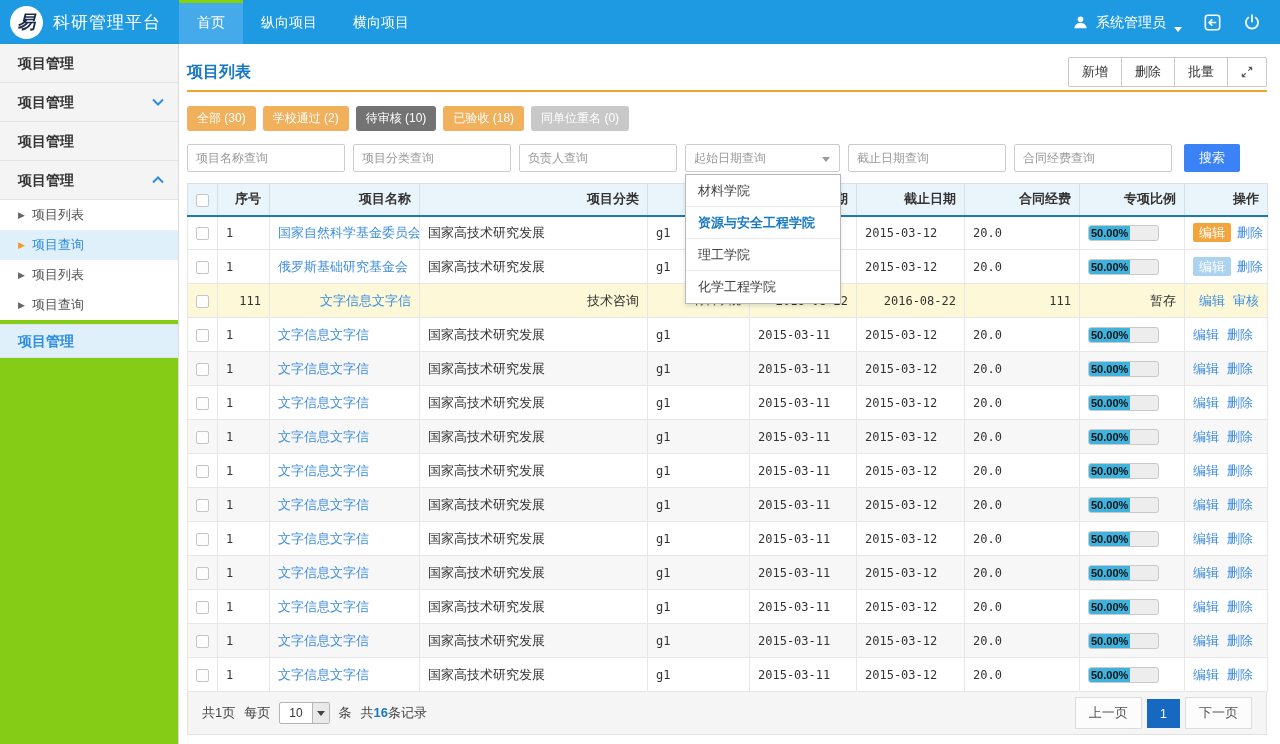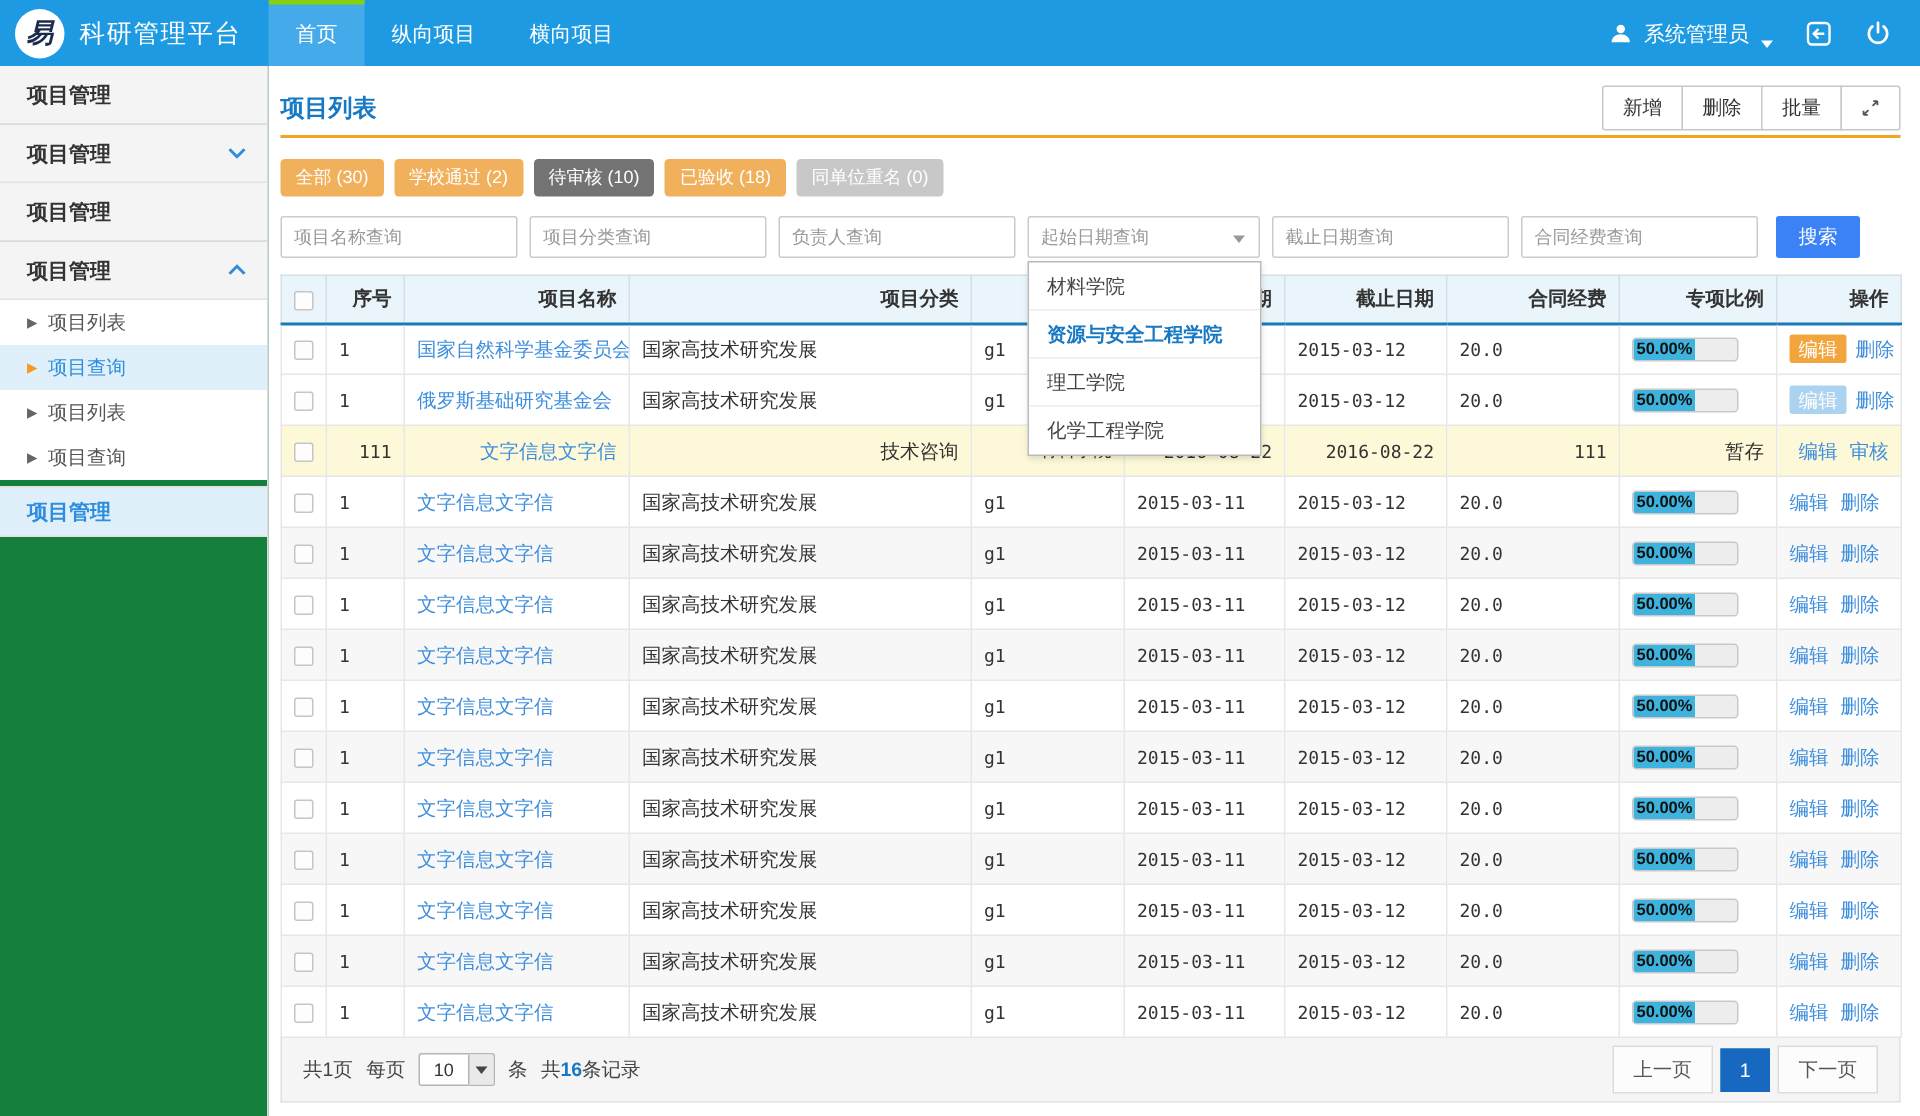--- a/index.html
+++ b/index.html
@@ -16,21 +16,21 @@
   .tabs { display:flex;align-items:flex-end; }
   .tab { padding:0 18px; line-height:44px; font-size:14px; cursor:pointer; }
   .tab.active { background:#45aae9; box-shadow:inset 0 3px 0 #85d10c; }
   .top-right { margin-left:auto; display:flex; align-items:center; gap:20px; padding-right:18px; }
   .userbox { display:flex; align-items:flex-end; gap:6px; font-size:14px; cursor:pointer; }
   .caret-down { width:0; height:0; border-left:4px solid transparent; border-right:4px solid transparent;
     border-top:5px solid #fff; margin-left:2px; }
   .top-icon { width:20px; height:20px; display:flex; align-items:center; justify-content:center; cursor:pointer; }
 
   
-  .sidebar { position:absolute; left:0; top:44px; width:179px; height:700px; background:#15803d;
+  .sidebar { position:absolute; left:0; top:44px; width:179px; height:700px; background:#84cc16;
     border-right:1px solid #dcdcdc; }
   .side-group { height:39px; line-height:38px; background:#f4f4f4; border-bottom:1px solid #e2e2e2;
     font-size:14px; font-weight:bold; color:#333; padding:0 14px 0 18px; display:flex; align-items:center;
     justify-content:space-between; cursor:pointer; }
   .side-sub { height:30px; line-height:30px; font-size:13px; color:#555; padding-left:18px; cursor:pointer;
     display:flex; align-items:center; gap:7px; background:#fff; }
   .side-sub .tri { font-size:9px; color:#666; }
   .side-sub.active { background:#dff0fa; color:#2e8dde; }
   .side-sub.active .tri { color:#f59a23; }
   .side-footer { height:34px; line-height:33px; background:#dff0fa; border-top:1px solid #e2e2e2;

